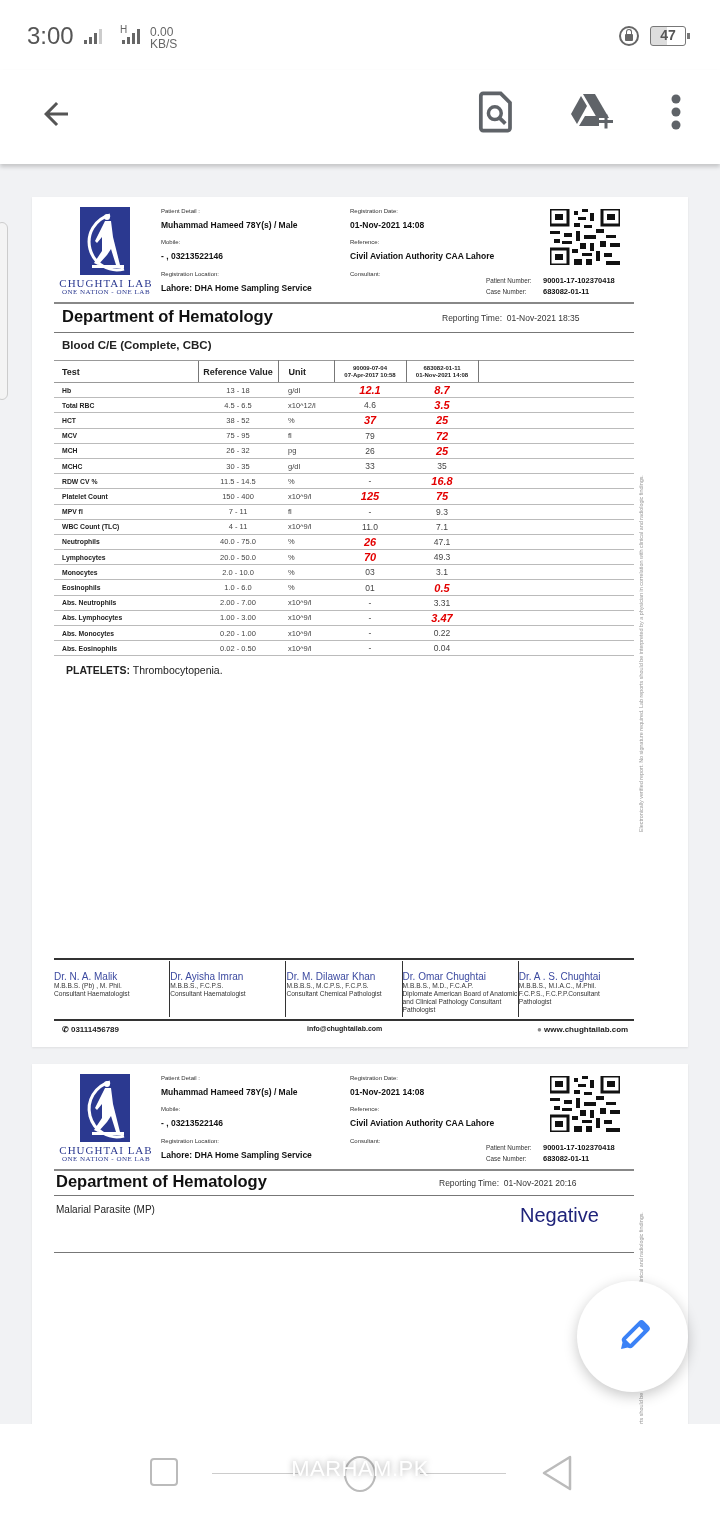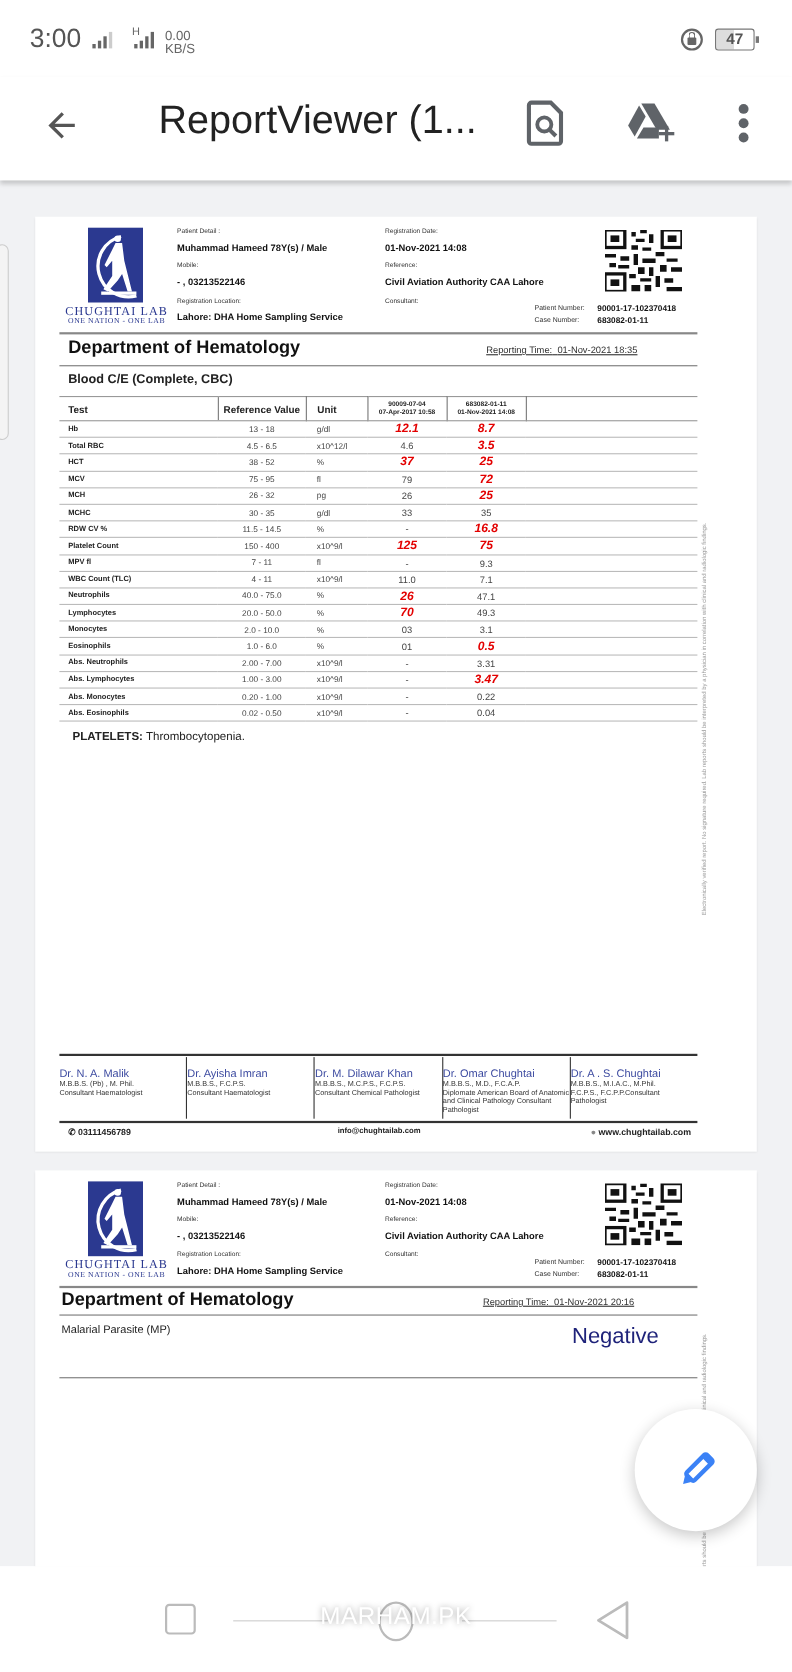--- a/index.html
+++ b/index.html
@@ -37,21 +37,21 @@
   .hdr { position: absolute; left: 0; top: 0; width: 656px; height: 110px; }
   .logo { position: absolute; left: 48px; top: 10px; width: 50px; height: 68px; background: #2b3990; overflow: hidden; }
   .logo-text1 { position: absolute; left: 22px; top: 80px; width: 104px; text-align: center; font-family: "Liberation Serif", serif; font-size: 11px; letter-spacing: 1px; color: #2b3990; }
   .logo-text2 { position: absolute; left: 22px; top: 91px; width: 104px; text-align: center; font-family: "Liberation Serif", serif; font-size: 7px; letter-spacing: 0.5px; color: #2b3990; }
   .lbl { position: absolute; font-size: 6px; color: #333; }
   .val { position: absolute; font-size: 8.5px; font-weight: bold; color: #111; white-space: nowrap; }
   .qr { position: absolute; left: 518px; top: 12px; width: 70px; height: 56px; }
   .hdr-rule { position: absolute; left: 22px; top: 105px; width: 580px; height: 2px; background: #888; }
 
   .dept { position: absolute; left: 30px; top: 110px; font-size: 16.5px; font-weight: bold; color: #111; }
-  .rep-time { position: absolute; font-size: 8.5px; color: #333; white-space: nowrap; text-decoration: underline; }
+  .rep-time { position: absolute; font-size: 8.5px; color: #333; white-space: nowrap; }
   .rule { position: absolute; left: 22px; width: 580px; height: 1px; background: #777; }
   .subtitle { position: absolute; left: 30px; top: 142px; font-size: 11.5px; font-weight: bold; color: #222; }
 
   
   .cbc-table { position: absolute; left: 22px; top: 163px; width: 580px; border-collapse: collapse; }
   .cbc-table th { height: 22px; font-size: 9px; font-weight: bold; color: #222; text-align: left; border-top: 1.5px solid #999; border-bottom: 1.5px solid #999; }
   .cbc-table th.col-ref { border-left: 1px solid #777; border-right: 1px solid #777; text-align: center; }
   .cbc-table th.col-unit { border-right: 1px solid #777; padding-left: 10px; }
   .cbc-table th.col-d1, .cbc-table th.col-d2 { border-right: 1px solid #777; font-size: 6px; text-align: center; line-height: 7px; }
   .cbc-table td { height: 15.2px; font-size: 7px; color: #444; border-bottom: 1.5px solid #bbb; padding: 0; }
@@ -122,21 +122,20 @@
     </div>
   <div class="sb-battery"><span>47</span></div>
 </div>
 
 <div class="app-bar">
   <div class="back-btn">
     <svg width="36" height="36" viewBox="0 0 24 24">
         <path d="M20 11H7.83l5.59-5.59L12 4l-8 8 8 8 1.41-1.41L7.83 13H20v-2z" fill="#555"></path>
       </svg>
   </div>
-  <div class="app-title">ReportViewer (1...</div>
   <div class="icon-btn" style="left:470px">
     <svg width="36" height="42" viewBox="0 0 30 36">
       <path d="M4 2h15l8 8v22a2 2 0 0 1-2 2H4a2 2 0 0 1-2-2V4a2 2 0 0 1 2-2z" fill="none" stroke="#5f6368" stroke-width="3.2"></path>
       <circle cx="14" cy="19" r="5.5" fill="none" stroke="#5f6368" stroke-width="3"></circle>
       <line x1="18" y1="23" x2="23" y2="28" stroke="#5f6368" stroke-width="3.2"></line>
     </svg>
   </div>
   <div class="icon-btn" style="left:566px">
     <svg width="46" height="42" viewBox="0 0 46 40">
       <path d="M14 2h12l14 24h-12z" fill="#5f6368"></path>

